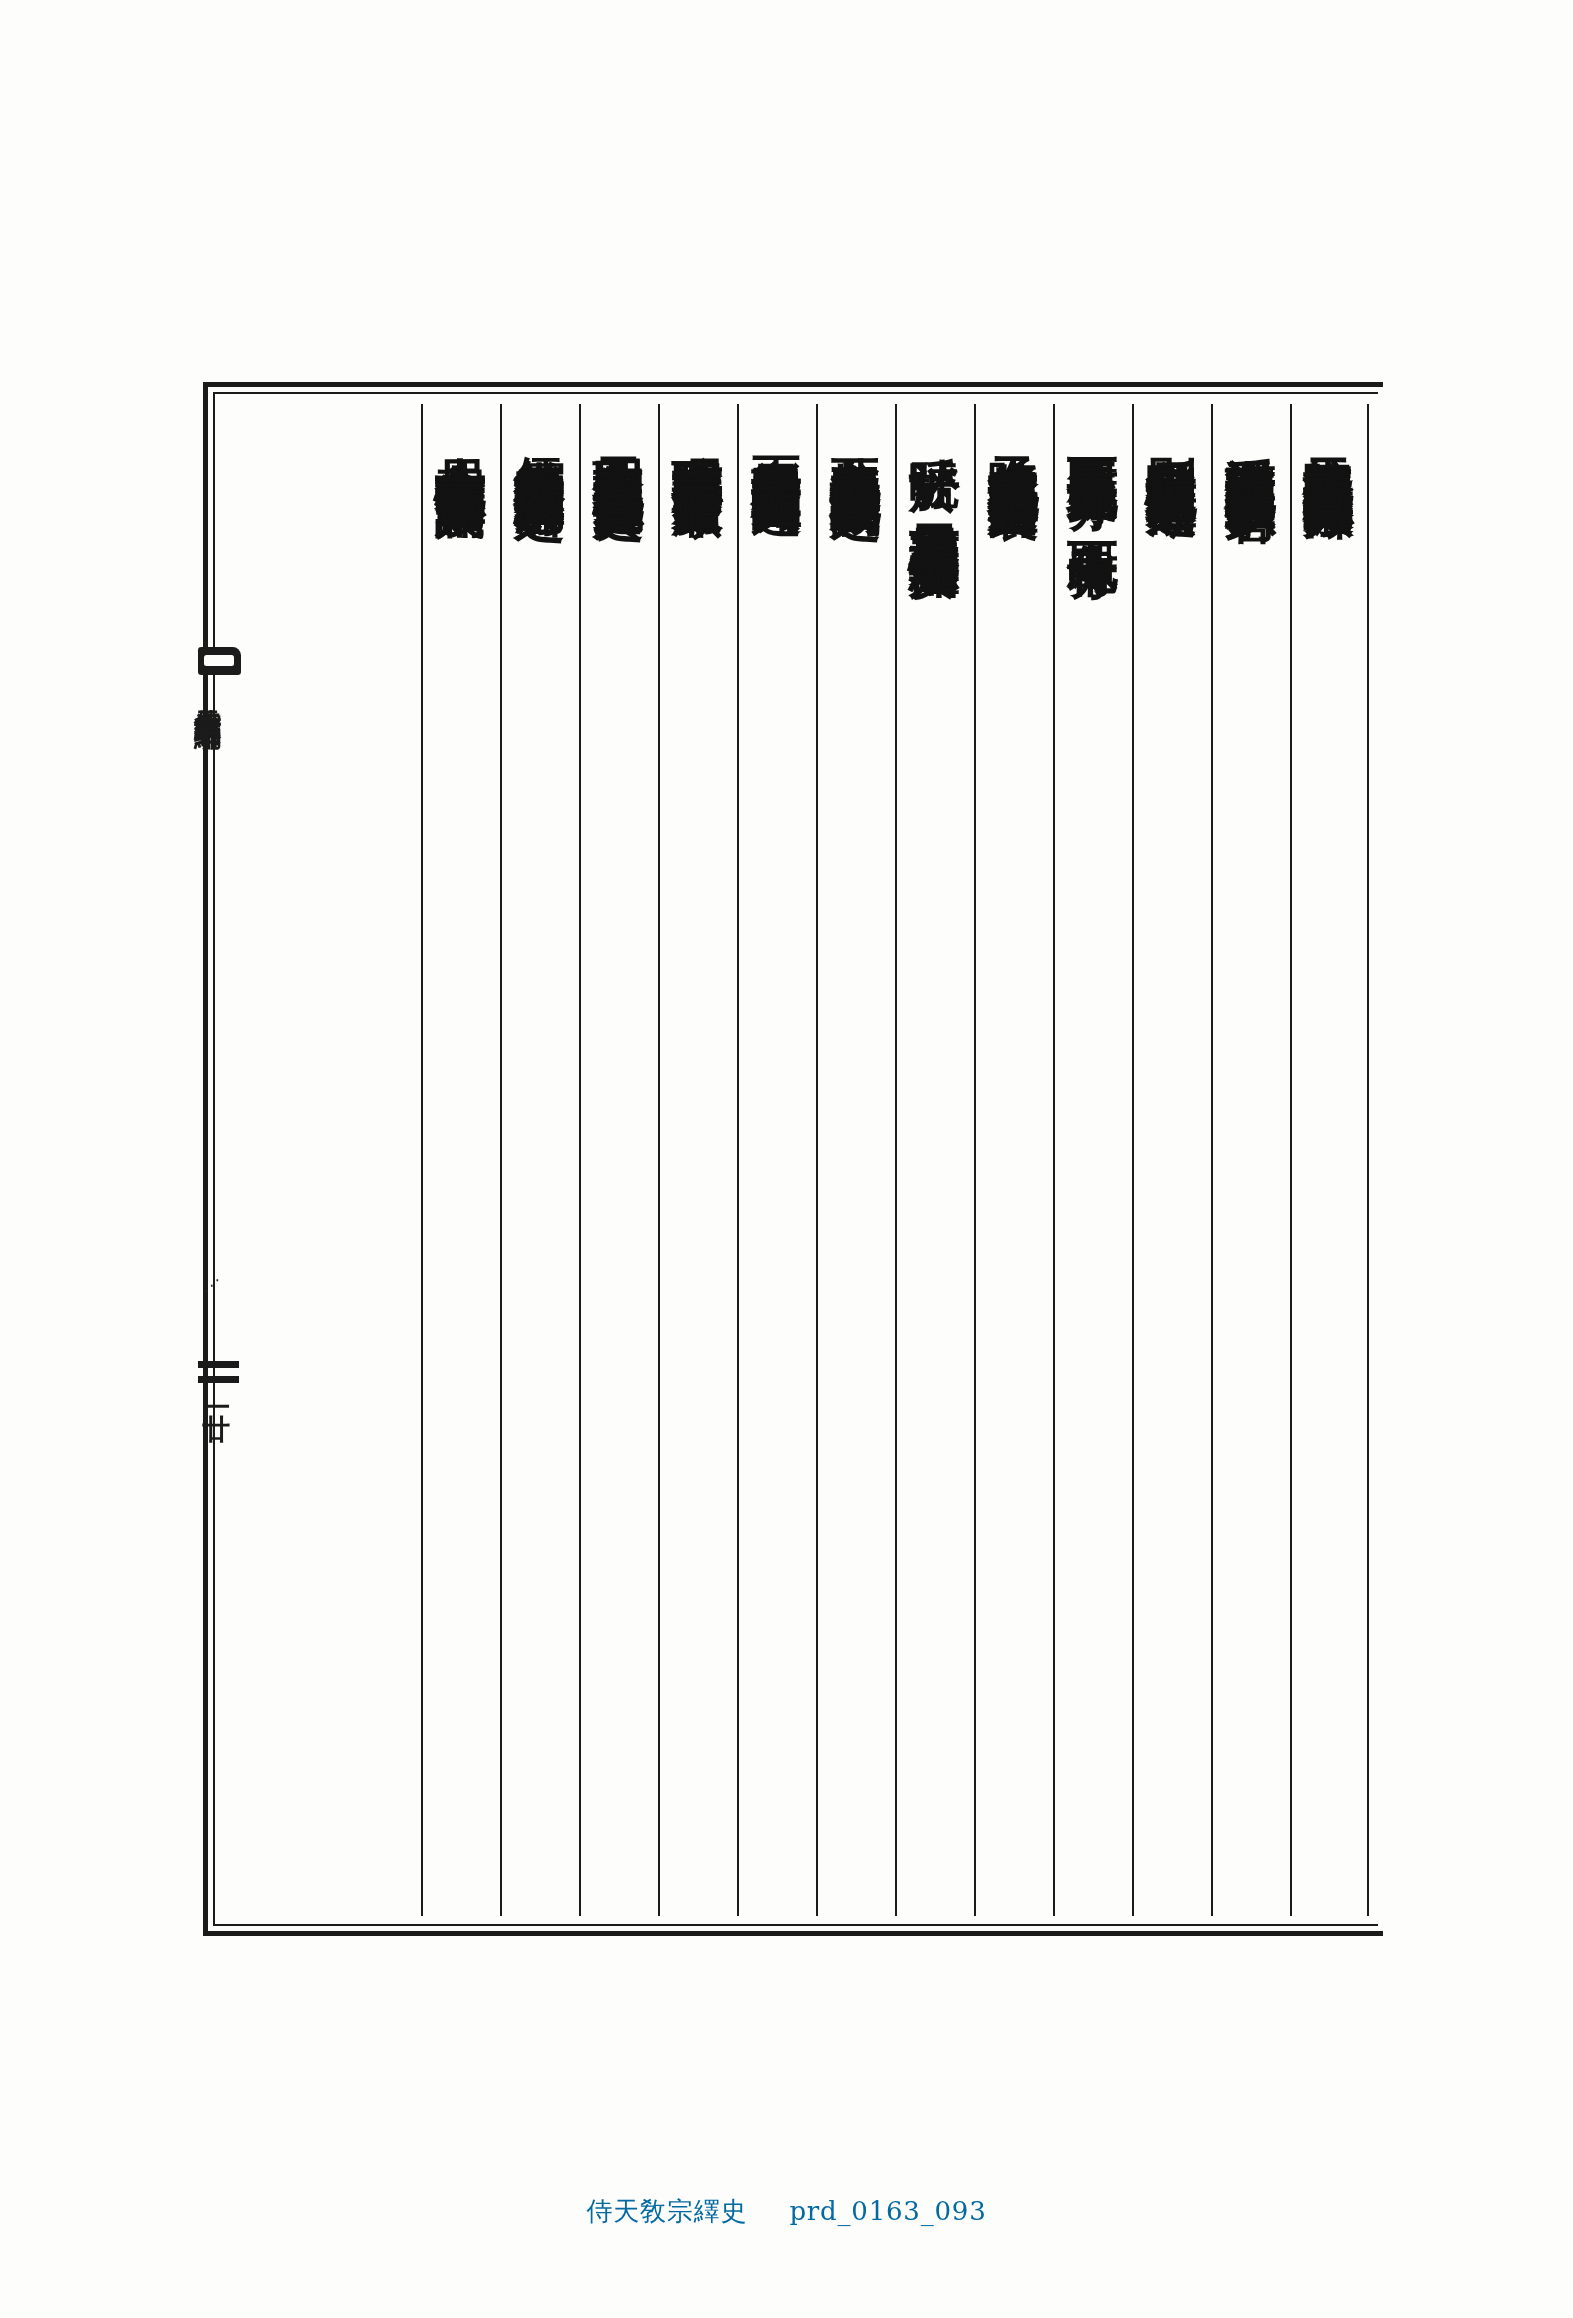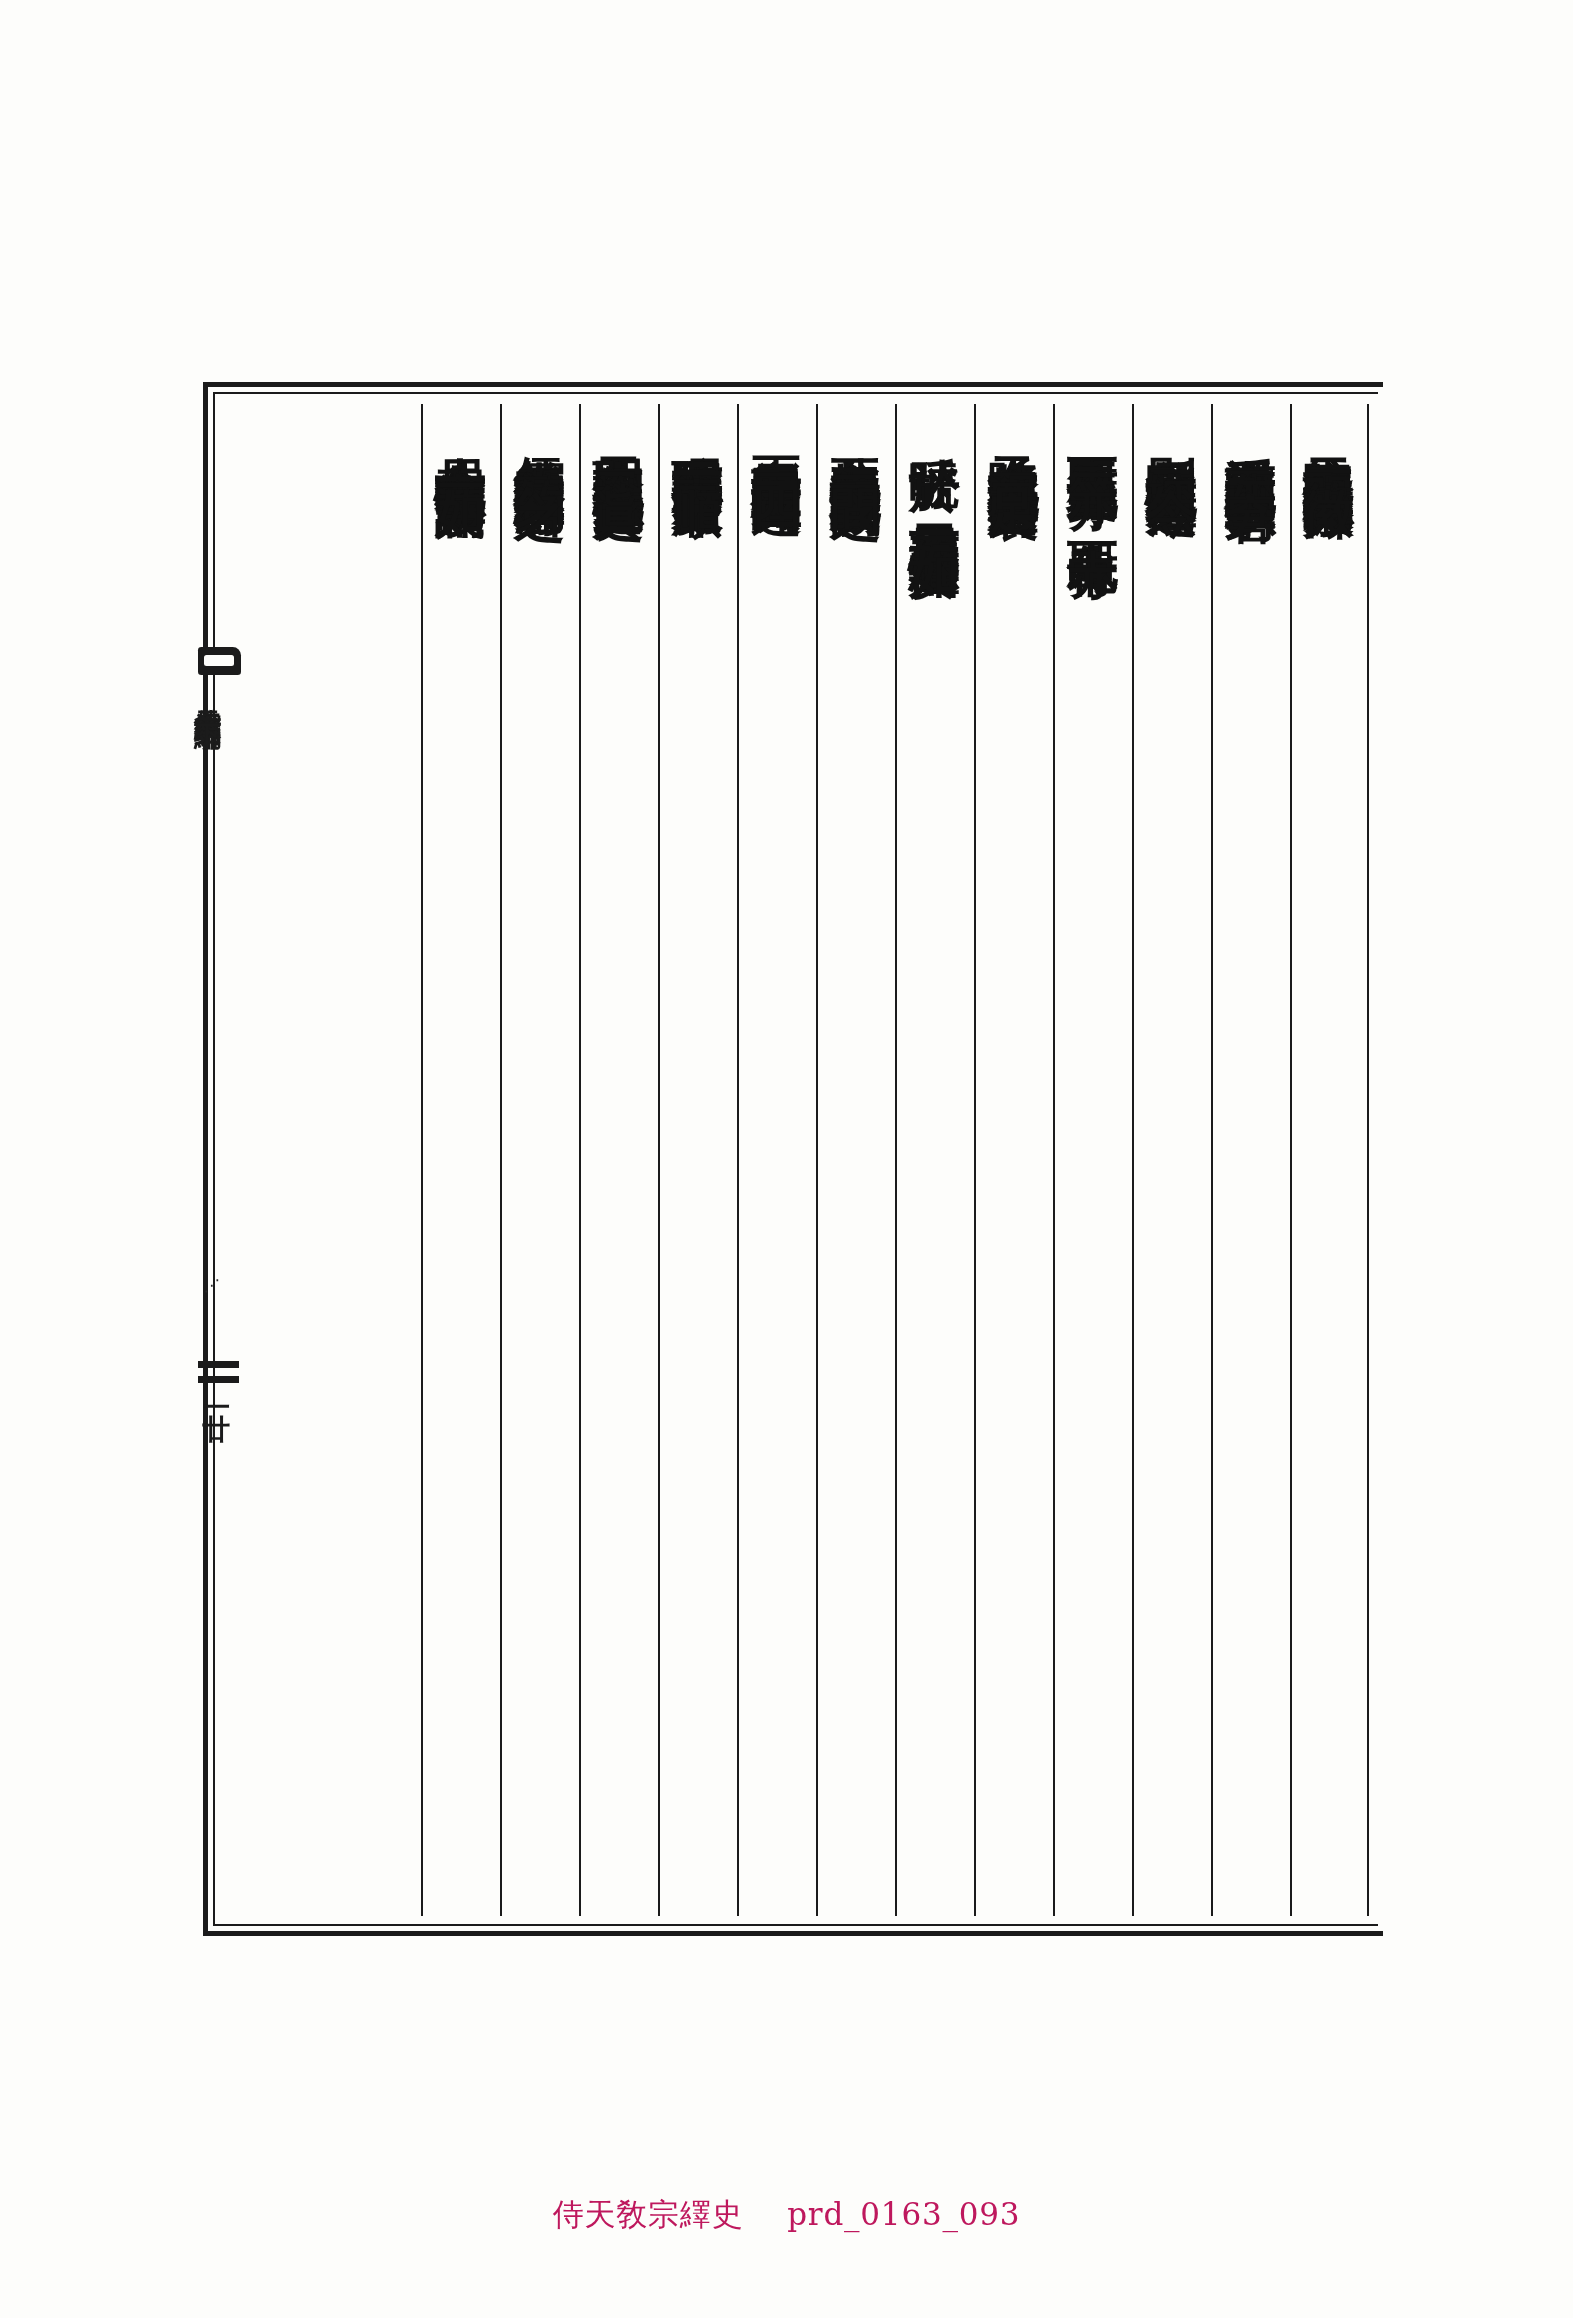--- a/index.html
+++ b/index.html
@@ -174,22 +174,22 @@
   }
 
   
   #footer {
     position: absolute;
     left: 0;
     top: 2194px;
     width: 1573px;
     text-align: center;
     font-family: "DejaVu Serif", serif;
-    font-size: 31px;
-    color: #be185d;
+    font-size: 26px;
+    color: #0369a1;
     letter-spacing: 0.8px;
   }
   #footer .cn {
     font-weight: 400;
   }
   #footer .id {
     margin-left: 33px;
     font-family: "DejaVu Serif", serif;
   }
 </style>

